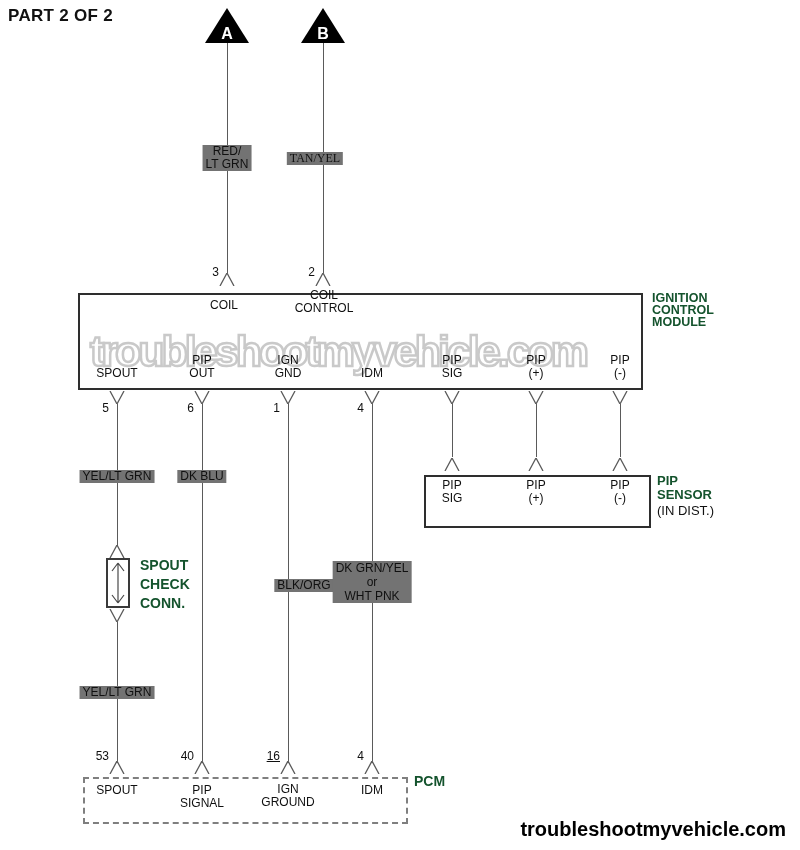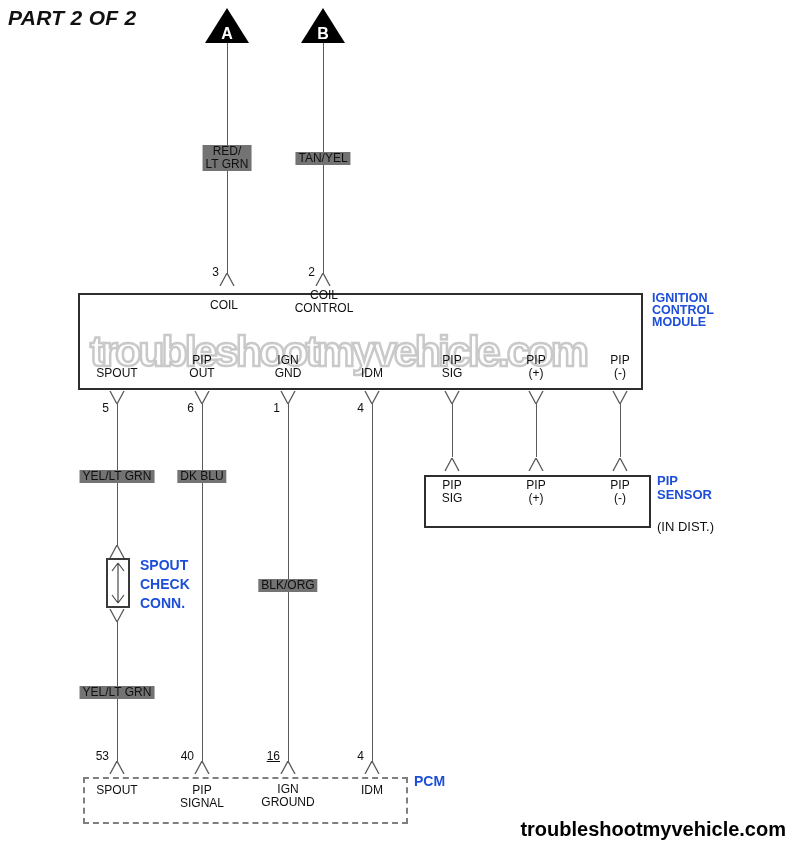--- a/index.html
+++ b/index.html
@@ -1,21 +1,21 @@
 <!DOCTYPE html>
 <html><head>
 <meta charset="utf-8">
 <style>
   html,body { margin:0; padding:0; background:#ffffff; }
   .page {
     position:relative; width:800px; height:850px; background:#ffffff;
     font-family:"Liberation Sans", sans-serif; color:#111; overflow:hidden;
   }
   .abs { position:absolute; }
-  .part-label { font-size:21px; font-weight:bold; letter-spacing:.3px;font-style:italic; }
+  .part-label { font-size:17px; font-weight:bold; letter-spacing:.3px; }
   .tri {
     position:absolute; width:44px; height:35px; background:#000;
     clip-path:polygon(50% 0,100% 100%,0 100%);
     display:flex; align-items:flex-end; justify-content:center;
   }
   .tri span { color:#fff; font-weight:bold; font-size:16px; line-height:18px; }
   .wire { position:absolute; width:1px; background:#5a5a5a; z-index:0; }
   .fork { position:absolute; z-index:0; }
   .fork path { stroke:#5a5a5a; stroke-width:1.3; fill:none; }
   .lbl {
@@ -27,21 +27,21 @@
     position:absolute; font-size:12px; line-height:13px;
     transform:translateX(-100%); z-index:3; color:#101010;
   }
   .box {
     position:absolute; background:#fff; border:2px solid #2e2e2e;
     box-sizing:border-box; z-index:1;
   }
   .box.dashed { border:2px dashed #7f7f7f; }
   .name-lbl {
     position:absolute; font-weight:bold; font-size:12.5px; line-height:12px;
-    white-space:pre-line; color:#1d4ed8; z-index:3;
+    white-space:pre-line; color:#14532d; z-index:3;
   }
   .wm {
     position:absolute; left:90px; top:327px; z-index:2; white-space:nowrap;
     font-size:43px; font-weight:bold; letter-spacing:-3px;
     color:#ffffff; -webkit-text-stroke:2.5px #c9c9c9;
   }
   .ccbox {
     position:absolute; width:24px; height:50px; box-sizing:border-box;
     border:2px solid #3a3a3a; background:#fff; z-index:1;
   }
@@ -63,21 +63,21 @@
   </div>
   <div class="tri" style="left:301px; top:8px;">
     <span>B</span>
   </div>
 
   <div class="wire" style="left:227px; top:43px; height:230px;"></div>
   <div class="wire" style="left:323px; top:43px; height:230px;"></div>
 
   <div class="lbl bg" style="left:227px; top:145px;">RED/
 LT GRN</div>
-  <div class="lbl bg" style="left:323px; top:152px;">TAN/YEL</div>
+  <div class="lbl bg" style="left:315px; top:152px;font-family:Liberation Serif, serif;">TAN/YEL</div>
 
   <svg class="fork" style="left:218px; top:273px;" width="18" height="13">
       <path d="M9 0 L2 13 M9 0 L16 13"></path>
     </svg>
   <svg class="fork" style="left:314px; top:273px;" width="18" height="13">
       <path d="M9 0 L2 13 M9 0 L16 13"></path>
     </svg>
   <div class="pin" style="left:219px; top:266px;">3</div>
   <div class="pin" style="left:315px; top:266px;">2</div>
 
@@ -135,42 +135,45 @@
   <div class="wire" style="left:117px; top:404px; height:142px;"></div>
   <div class="wire" style="left:202px; top:404px; height:357px;"></div>
   <div class="wire" style="left:288px; top:404px; height:357px;"></div>
   <div class="wire" style="left:372px; top:404px; height:357px;"></div>
   <div class="wire" style="left:452px; top:404px; height:53px;"></div>
   <div class="wire" style="left:536px; top:404px; height:53px;"></div>
   <div class="wire" style="left:620px; top:404px; height:53px;"></div>
 
   <div class="lbl bg" style="left:117px; top:470px;">YEL/LT GRN</div>
   <div class="lbl bg" style="left:202px; top:470px;">DK BLU</div>
-  <div class="lbl bg" style="left:288px; top:579px;">BLK/ORG</div>
+  <div class="lbl bg" style="left:304px; top:579px;">BLK/ORG</div>
+  <div class="lbl bg" style="left:372px; top:561px; line-height:14px;">DK GRN/YEL
+or
+WHT PNK</div>
 
   <svg class="fork" style="left:443px; top:458px;" width="18" height="13">
       <path d="M9 0 L2 13 M9 0 L16 13"></path>
     </svg>
   <svg class="fork" style="left:527px; top:458px;" width="18" height="13">
       <path d="M9 0 L2 13 M9 0 L16 13"></path>
     </svg>
   <svg class="fork" style="left:611px; top:458px;" width="18" height="13">
       <path d="M9 0 L2 13 M9 0 L16 13"></path>
     </svg>
 
   <div class="box" style="left:424px; top:475px; width:227px; height:53px;"></div>
   <div class="lbl" style="left:452px; top:479px;">PIP
 SIG</div>
   <div class="lbl" style="left:536px; top:479px;">PIP
 (+)</div>
   <div class="lbl" style="left:620px; top:479px;">PIP
 (-)</div>
   <div class="name-lbl" style="left:657px; top:474px; font-size:13px; line-height:14px;">PIP
 SENSOR</div>
-  <div class="abs" style="left:657px; top:503px; font-size:13px; z-index:3;margin-top:16px;">(IN DIST.)</div>
+  <div class="abs" style="left:657px; top:503px; font-size:13px; z-index:3;">(IN DIST.)</div>
 
   <svg class="fork" style="left:108px; top:545px;" width="18" height="13">
       <path d="M9 0 L2 13 M9 0 L16 13"></path>
     </svg>
   <div class="ccbox" style="left:106px; top:558px;">
     <svg width="20" height="46">
       <path d="M10 3 L10 43 M10 3 L4 11 M10 3 L16 11 M10 43 L4 35 M10 43 L16 35"></path>
     </svg>
   </div>
   <svg class="fork" style="left:108px; top:609px;" width="18" height="13">

